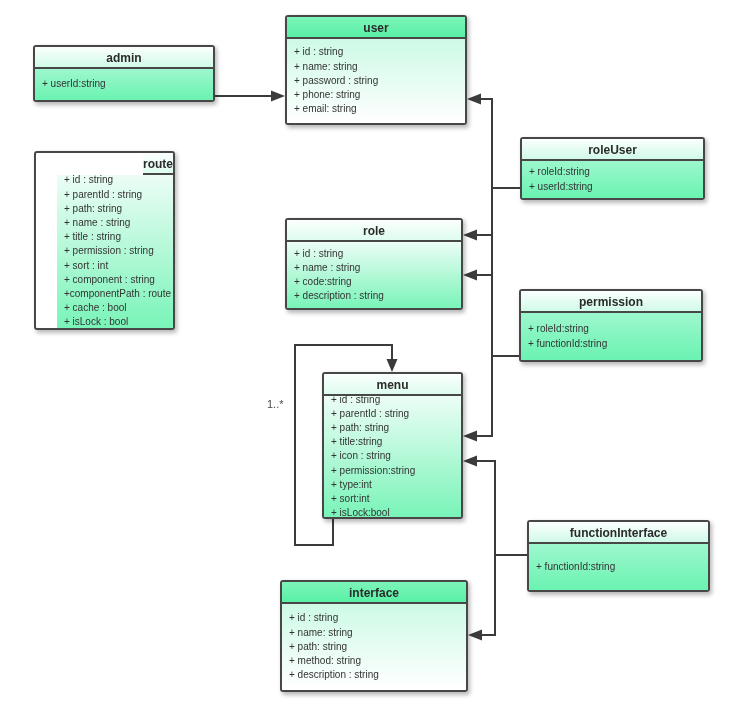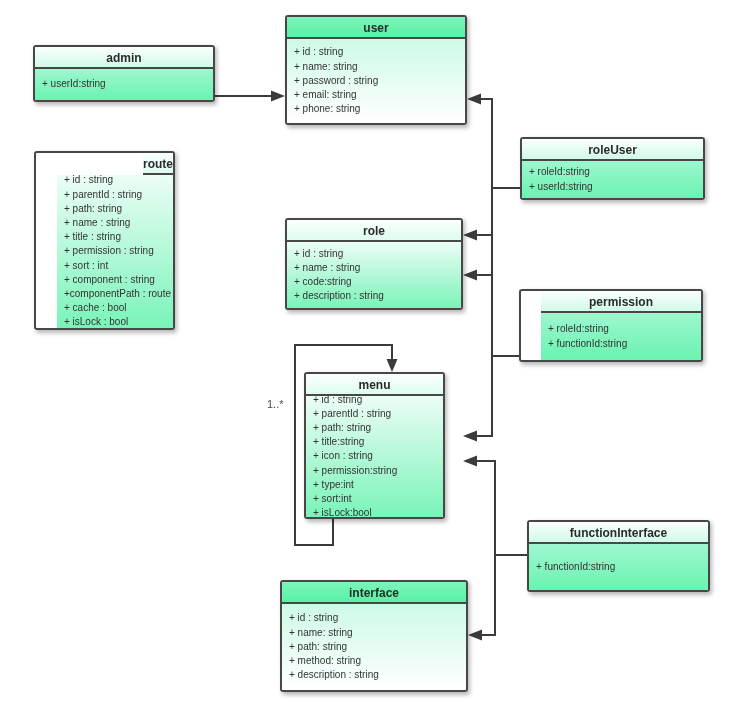--- a/index.html
+++ b/index.html
@@ -121,22 +121,22 @@
         <div class="attr-row">+ userId:string</div>
       </div>
   </div>
 
   <div class="entity style-a" style="left:285px; top:15px; width:182px; height:110px;">
     <div class="entity-header">user</div>
     <div class="entity-body">
         <div class="attr-row">+ id : string</div>
         <div class="attr-row">+ name: string</div>
         <div class="attr-row">+ password : string</div>
+        <div class="attr-row">+ phone: string</div>
         <div class="attr-row">+ email: string</div>
-        <div class="attr-row">+ phone: string</div>
       </div>
   </div>
 
   <div class="entity style-c" style="left:34px; top:151px; width:141px; height:179px;align-items:flex-end;">
     <div class="entity-header">route</div>
     <div class="entity-body">
         <div class="attr-row">+ id : string</div>
         <div class="attr-row">+ parentId : string</div>
         <div class="attr-row">+ path: string</div>
         <div class="attr-row">+ name : string</div>
@@ -161,29 +161,29 @@
   <div class="entity style-c" style="left:285px; top:218px; width:178px; height:92px;">
     <div class="entity-header">role</div>
     <div class="entity-body">
         <div class="attr-row">+ id : string</div>
         <div class="attr-row">+ name : string</div>
         <div class="attr-row">+ code:string</div>
         <div class="attr-row">+ description : string</div>
       </div>
   </div>
 
-  <div class="entity style-b" style="left:519px; top:289px; width:184px; height:73px;padding-left:20px;">
+  <div class="entity style-b" style="left:519px; top:289px; width:184px; height:73px;">
     <div class="entity-header">permission</div>
     <div class="entity-body">
         <div class="attr-row">+ roleId:string</div>
         <div class="attr-row">+ functionId:string</div>
       </div>
   </div>
 
-  <div class="entity style-c" style="left:304px; top:372px; width:141px; height:147px;">
+  <div class="entity style-c" style="left:322px; top:372px; width:141px; height:147px;">
     <div class="entity-header">menu</div>
     <div class="entity-body">
         <div class="attr-row">+ id : string</div>
         <div class="attr-row">+ parentId : string</div>
         <div class="attr-row">+ path: string</div>
         <div class="attr-row">+ title:string</div>
         <div class="attr-row">+ icon : string</div>
         <div class="attr-row">+ permission:string</div>
         <div class="attr-row">+ type:int</div>
         <div class="attr-row">+ sort:int</div>

